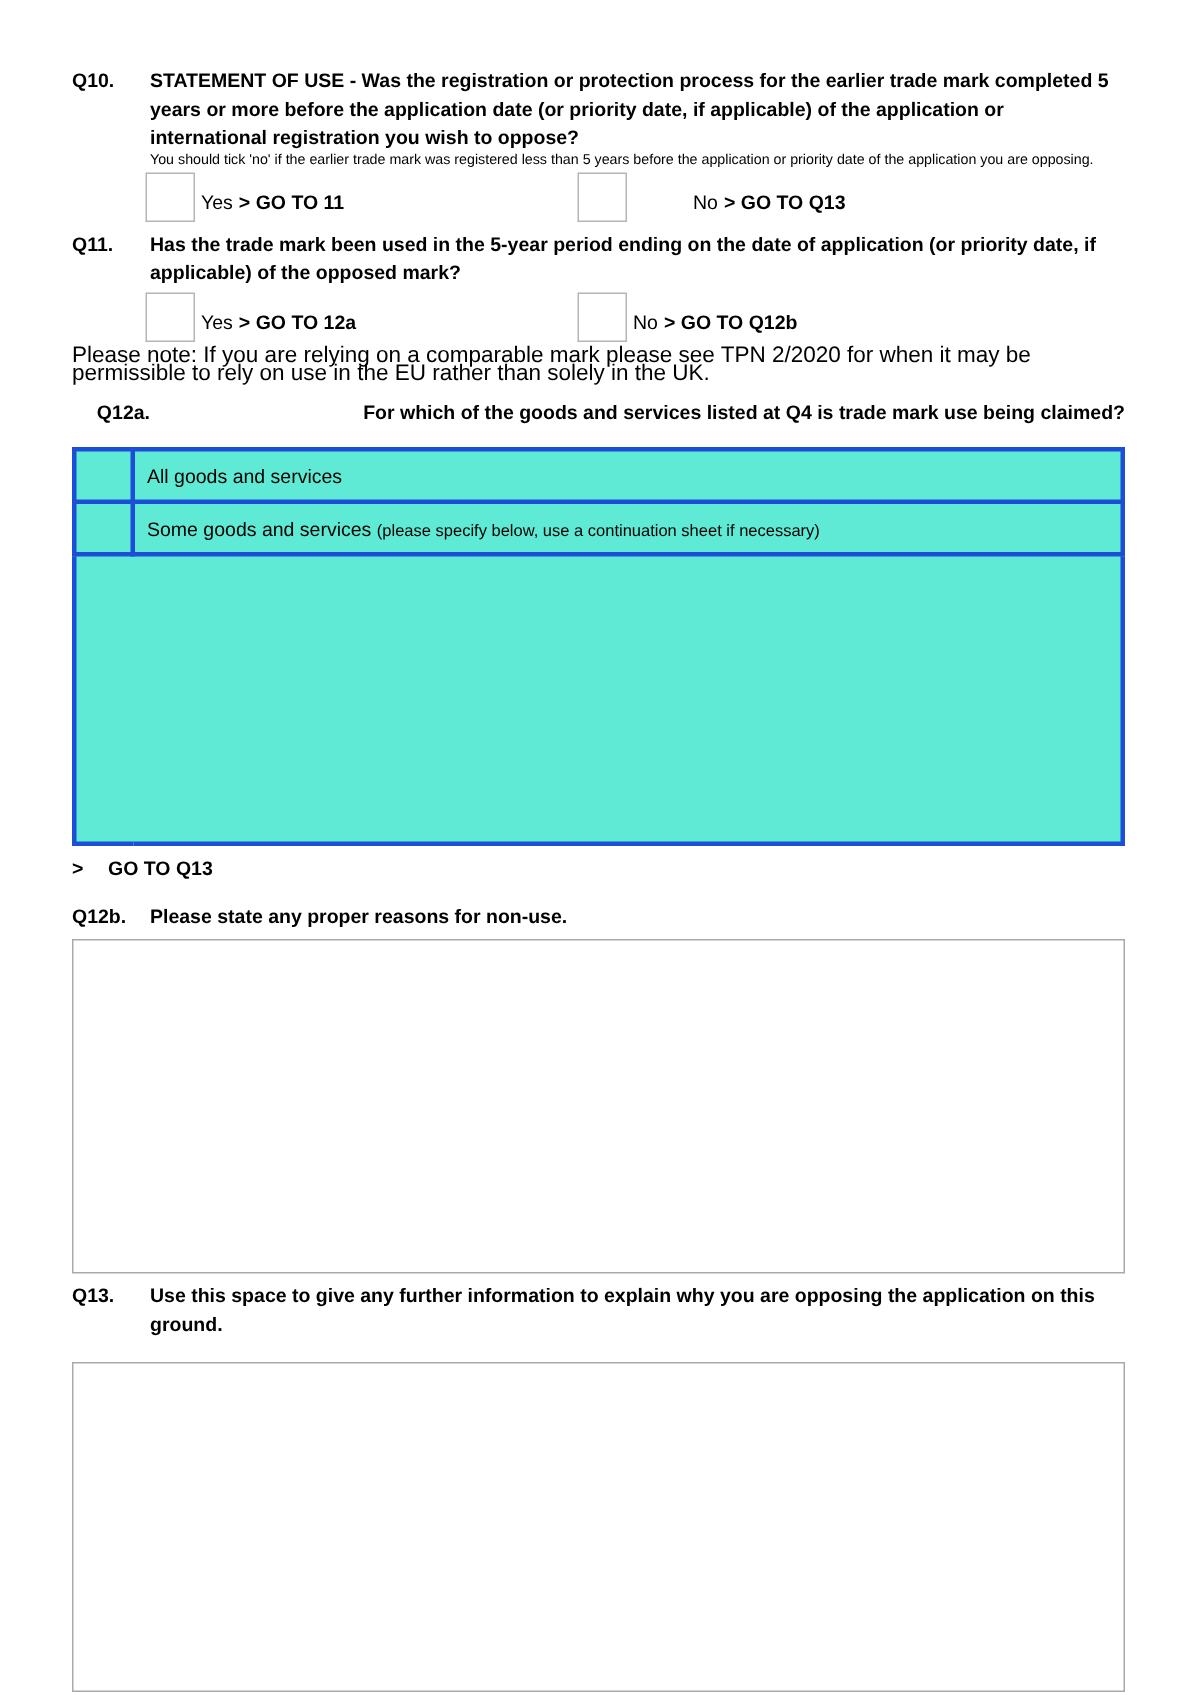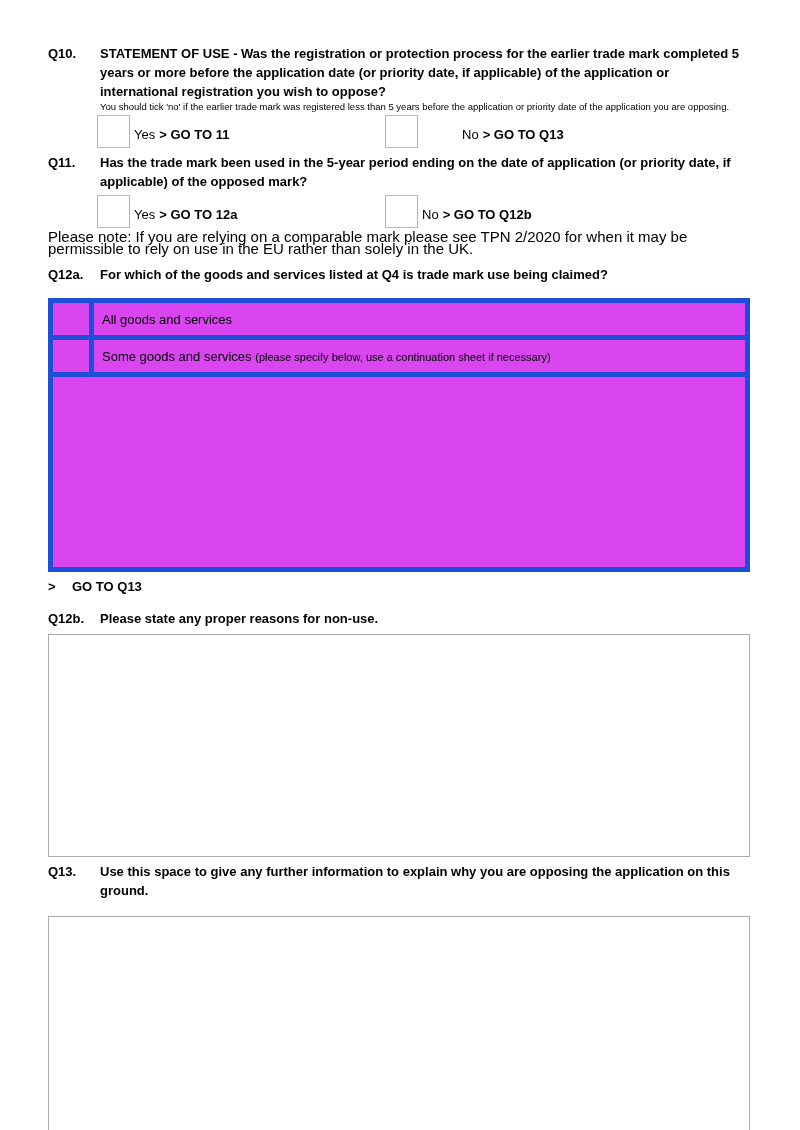--- a/index.html
+++ b/index.html
@@ -16,21 +16,21 @@
   .cbrow{position:relative;height:33px;}
   .cbgroup{position:absolute;top:0;display:flex;align-items:center;}
   .checkbox{
     display:inline-block;width:31px;height:31px;background:#fff;
     border:1px solid #b5b5b5;box-sizing:content-box;
   }
   .cblabel{font-size:13px;margin-left:4px;position:relative;top:3px;white-space:nowrap;}
   .cblabel b{margin-left:4px;}
   .plain-note{font-size:15px;line-height:12px;}
   table.opts{border-collapse:collapse;width:702px;table-layout:fixed;}
-  table.opts td{border:5px solid #1d4ed8;font-size:13px;vertical-align:middle;background:#d946ef;}
+  table.opts td{border:3px solid #1d4ed8;font-size:13px;vertical-align:middle;background:#5eead4;}
   td.tickcell{width:34px;}
   td.optcell{padding-left:8px;}
   .it-note{font-size:11px;}
   td.bigcell{height:188px;}
   .goto-line{font-weight:bold;font-size:13px;line-height:19px;display:flex;}
   .goto-arrow{width:24px;flex:0 0 24px;}
   .bigbox{
     width:700px;background:#fff;border:1px solid #a9a9a9;
   }
   .footer{width:702px;text-align:right;font-size:11px;line-height:13px;margin-top:2px;}
@@ -70,21 +70,21 @@
       <span class="cblabel"><span>Yes</span><b>&gt; GO TO 12a</b></span>
     </div>
     <div class="cbgroup" style="left:337px;">
       <span class="checkbox"></span>
       <span class="cblabel"><span>No</span><b>&gt; GO TO Q12b</b></span>
     </div>
   </div>
 
   <div class="plain-note" style="margin-top:3px;">Please note: If you are relying on a comparable mark please see TPN 2/2020 for when it may be permissible to rely on use in the EU rather than solely in the UK.</div>
 
-  <div class="qrow" style="margin-top:10px;">
+  <div class="qrow" style="margin-top:10px;text-align:right;">
     <div class="qnum">Q12a.</div>
     <div class="qtext">For which of the goods and services listed at Q4 is trade mark use being claimed?</div>
   </div>
 
   <table class="opts" style="margin-top:14px;">
     <tbody>
         <tr>
       <td class="tickcell"></td>
       <td class="optcell" style="height:30px;">
         <span>All goods and services</span>

